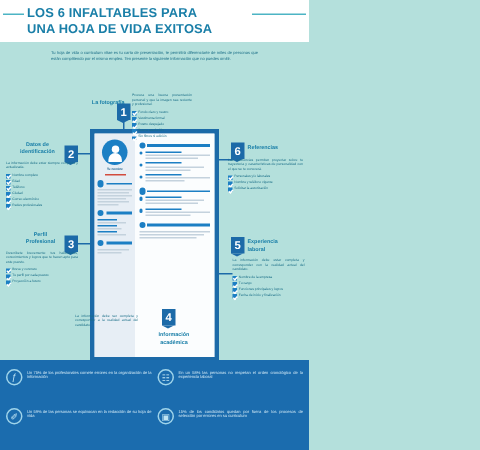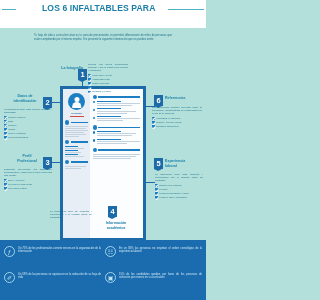--- a/index.html
+++ b/index.html
@@ -21,21 +21,20 @@
     position:absolute; left:18px; top:3px;
     width:160px;
   }
   .title-line {
     font-size:8.6px;
     font-weight:bold;
     letter-spacing:.1px;
     color:#1a7fa8;
     line-height:10.6px;
     white-space:nowrap;
-    margin-left:24px;
   }
   .rule {
     position:absolute;
     height:1px;
     background:#4cb4c4;
     top:9px;
   }
   .rule.left { left:2px; width:14px; }
   .rule.right { left:168px; width:36px; }
 
@@ -197,20 +196,21 @@
   }
 </style>
 </head>
 <body>
 
 <div class="header">
   <div class="rule left"></div>
   <div class="rule right"></div>
   <div class="title-wrap">
     <div class="title-line">LOS 6 INFALTABLES PARA</div>
+    <div class="title-line">UNA HOJA DE VIDA EXITOSA</div>
   </div>
 </div>
 
 <div class="intro">
   <p>Tu hoja de vida o curriculum vitae es tu carta de presentación, te permitirá diferenciarte de miles de personas que están compitiendo por el mismo empleo. Ten presente la siguiente información que no puedes omitir.</p>
 </div>
 
 <div class="main">
 
   <div class="conn" style="left:82px;top:22px;width:1.2px;height:6px;"></div>

